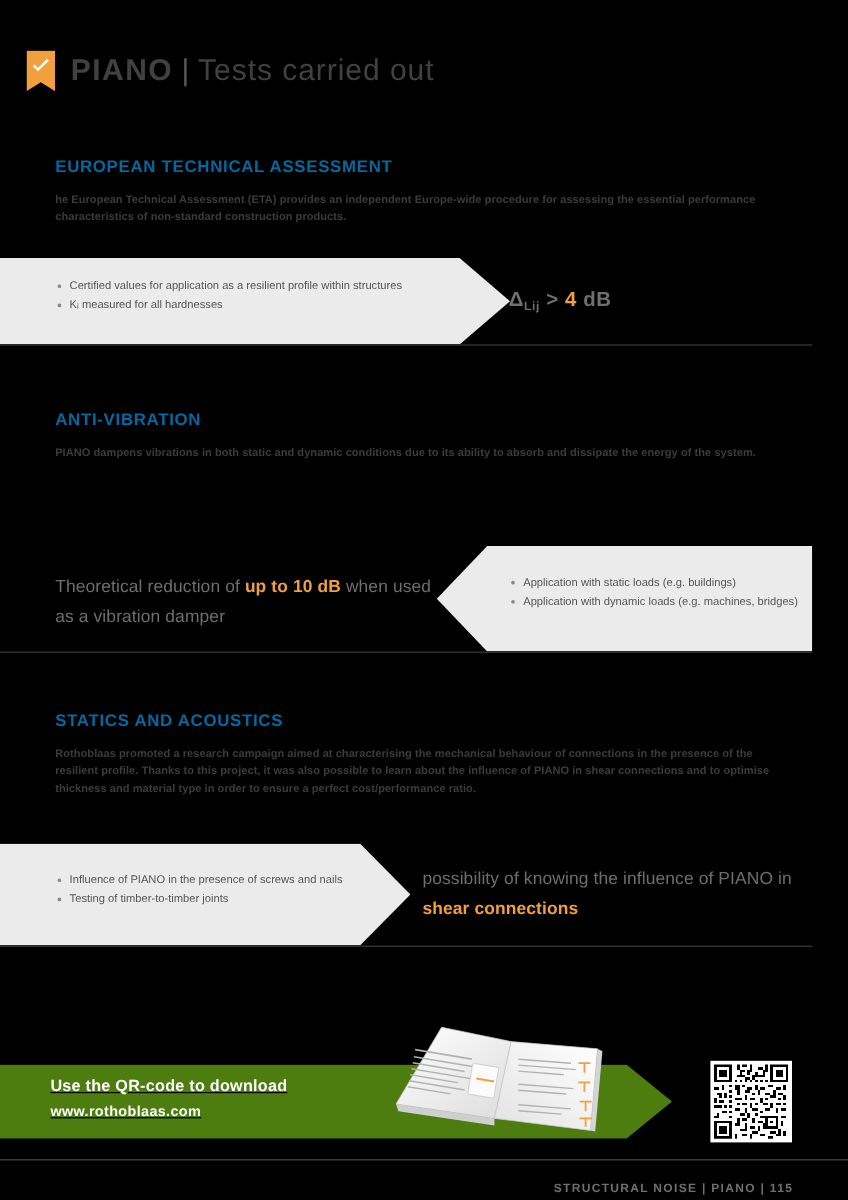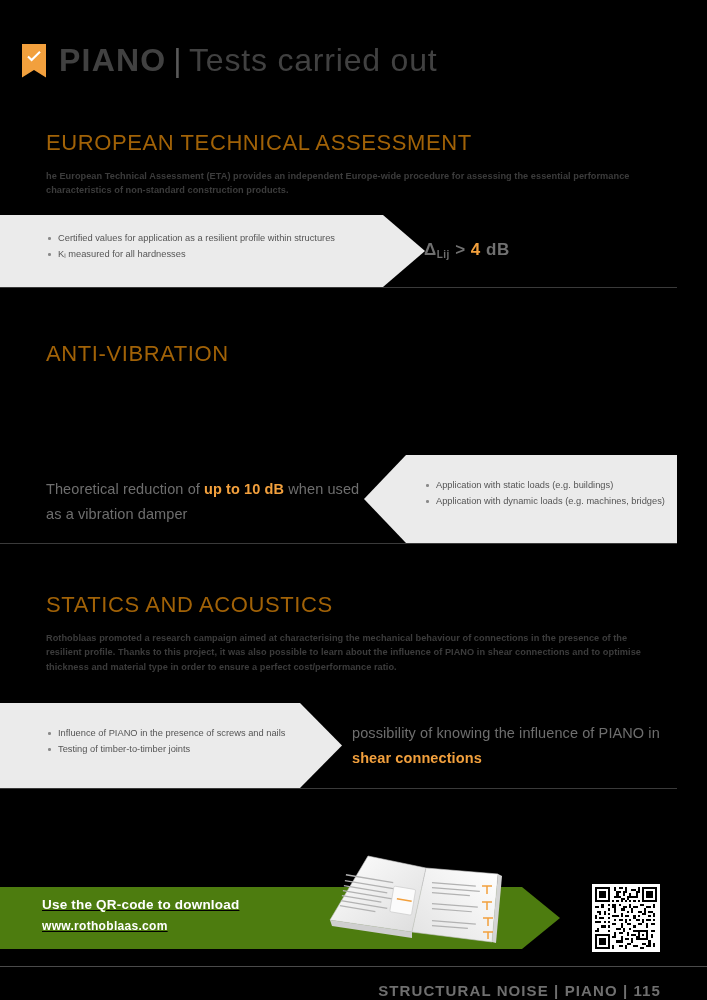--- a/index.html
+++ b/index.html
@@ -36,21 +36,21 @@
     background: #F2A03D;
     clip-path: polygon(0 0, 100% 0, 100% 100%, 50% 78%, 0 100%);
     display: flex;
     align-items: flex-start;
     justify-content: center;
     padding-top: 7px;
   }
   .bookmark-icon svg { display:block; }
 
   .header-title {
-    font-size: 32px;
+    font-size: 25px;
     letter-spacing: 0.4px;
     color: #414141;
     white-space: nowrap;
     display: flex;
     align-items: baseline;
     gap: 7px;
   }
   .header-title .brand {
     font-weight: bold;
     letter-spacing: 1.2px;
@@ -64,23 +64,23 @@
     letter-spacing: 0.8px;
   }
 
   
   .section-head {
     position: absolute;
     left: 46px;
     right: 46px;
   }
   .section-title {
-    font-size: 22px;
-    font-weight: normal;
-    color: #a16207;
+    font-size: 14px;
+    font-weight: bold;
+    color: #0369a1;
     letter-spacing: 0.6px;
     margin-bottom: 13px;
   }
   .section-body {
     font-size: 9.2px;
     line-height: 1.55;
     color: #3c3c3c;
     font-weight: bold;
     letter-spacing: 0.05px;
     max-width: 615px;
@@ -218,21 +218,21 @@
     width: 707px;
     height: 34px;
     background: #000;
     border-top: 1px solid #4a4a4a;
     display: flex;
     align-items: center;
     justify-content: flex-end;
     padding-right: 46px;
   }
   .footer-text {
-    font-size: 15px;
+    font-size: 10px;
     font-weight: bold;
     color: #6f6f6f;
     letter-spacing: 1.1px;
     margin-top: 13px;
   }
 </style>
 </head>
 <body>
 
 <div class="page">
@@ -265,20 +265,21 @@
       <span>Δ</span><sub>Lij</sub>
       <span>&gt;</span>
       <span class="hl">4</span>
       <span>dB</span>
     </div>
     <div class="underline"></div>
   </div>
 
   <div class="section-head" style="top:341px;">
     <div class="section-title">ANTI-VIBRATION</div>
+    <div class="section-body">PIANO dampens vibrations in both static and dynamic conditions due to its ability to absorb and dissipate the energy of the system.</div>
   </div>
 
   <div class="band arrow-left" style="top:455px; height:88px;">
     <div class="panel-light" style="width:313px;"></div>
     <div class="statement" style="position:absolute; left:46px; top:22px; width:330px;">
       <span>Theoretical reduction of </span><span class="hl">up to 10 dB</span><span> when used as a vibration damper</span>
     </div>
     <ul class="bullets" style="position:absolute; left:424px; top:23px; width:250px;">
       <li>Application with static loads (e.g. buildings)</li>
       <li>Application with dynamic loads (e.g. machines, bridges)</li>

